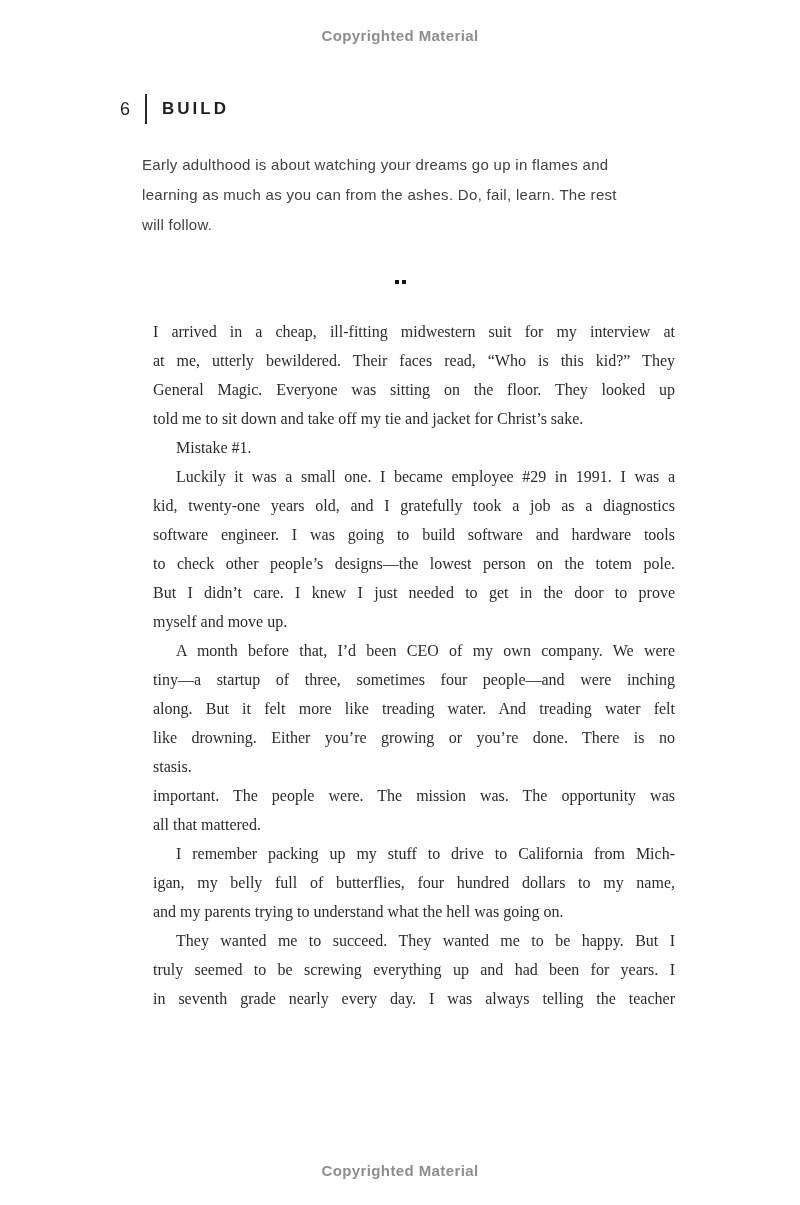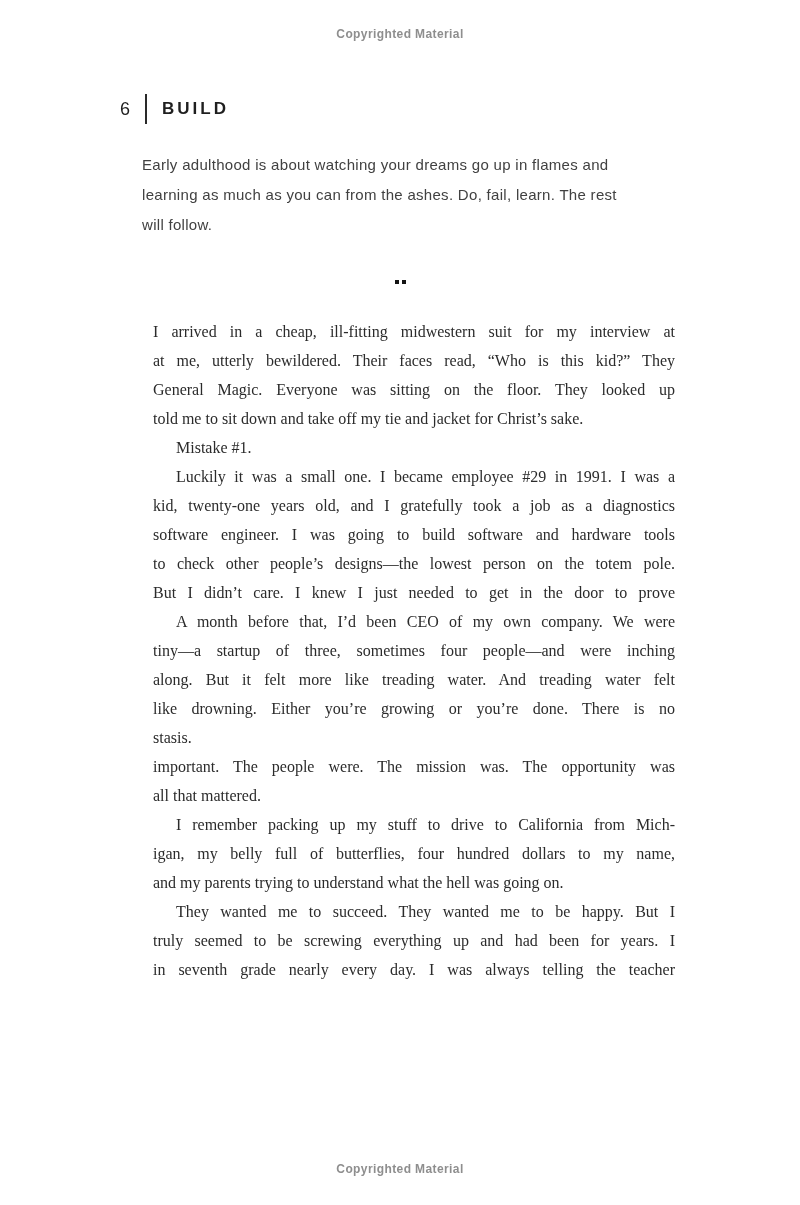--- a/index.html
+++ b/index.html
@@ -11,21 +11,21 @@
     background: #ffffff;
     overflow: hidden;
     font-family: "Liberation Serif", serif;
   }
   .copyright {
     position: absolute;
     left: 0;
     width: 800px;
     text-align: center;
     font-family: "Liberation Sans", sans-serif;
-    font-size: 12px;
+    font-size: 15px;
     font-weight: 700;
     letter-spacing: 0.4px;
     color: #8e8e8e;
   }
   .copyright.top { top: 27px; }
   .copyright.bottom { top: 1162px; }
 
   .running-header {
     position: absolute;
     left: 120px;
@@ -136,20 +136,21 @@
       <div class="bline">I arrived in a cheap, ill-fitting midwestern suit for my interview at</div>
       <div class="bline">at me, utterly bewildered. Their faces read, “Who is this kid?” They</div>
       <div class="bline">General Magic. Everyone was sitting on the floor. They looked up</div>
       <div class="bline lastline">told me to sit down and take off my tie and jacket for Christ’s sake.</div>
       <div class="bline indent lastline">Mistake #1.</div>
       <div class="bline indent">Luckily it was a small one. I became employee #29 in 1991. I was a</div>
       <div class="bline">kid, twenty-one years old, and I gratefully took a job as a diagnostics</div>
       <div class="bline">software engineer. I was going to build software and hardware tools</div>
       <div class="bline">to check other people’s designs—the lowest person on the totem pole.</div>
       <div class="bline">But I didn’t care. I knew I just needed to get in the door to prove</div>
+      <div class="bline lastline">myself and move up.</div>
       <div class="bline indent">A month before that, I’d been CEO of my own company. We were</div>
       <div class="bline">tiny—a startup of three, sometimes four people—and were inching</div>
       <div class="bline">along. But it felt more like treading water. And treading water felt</div>
       <div class="bline">like drowning. Either you’re growing or you’re done. There is no</div>
       <div class="bline lastline">stasis.</div>
       <div class="bline">important. The people were. The mission was. The opportunity was</div>
       <div class="bline lastline">all that mattered.</div>
       <div class="bline indent">I remember packing up my stuff to drive to California from Mich-</div>
       <div class="bline">igan, my belly full of butterflies, four hundred dollars to my name,</div>
       <div class="bline lastline">and my parents trying to understand what the hell was going on.</div>

